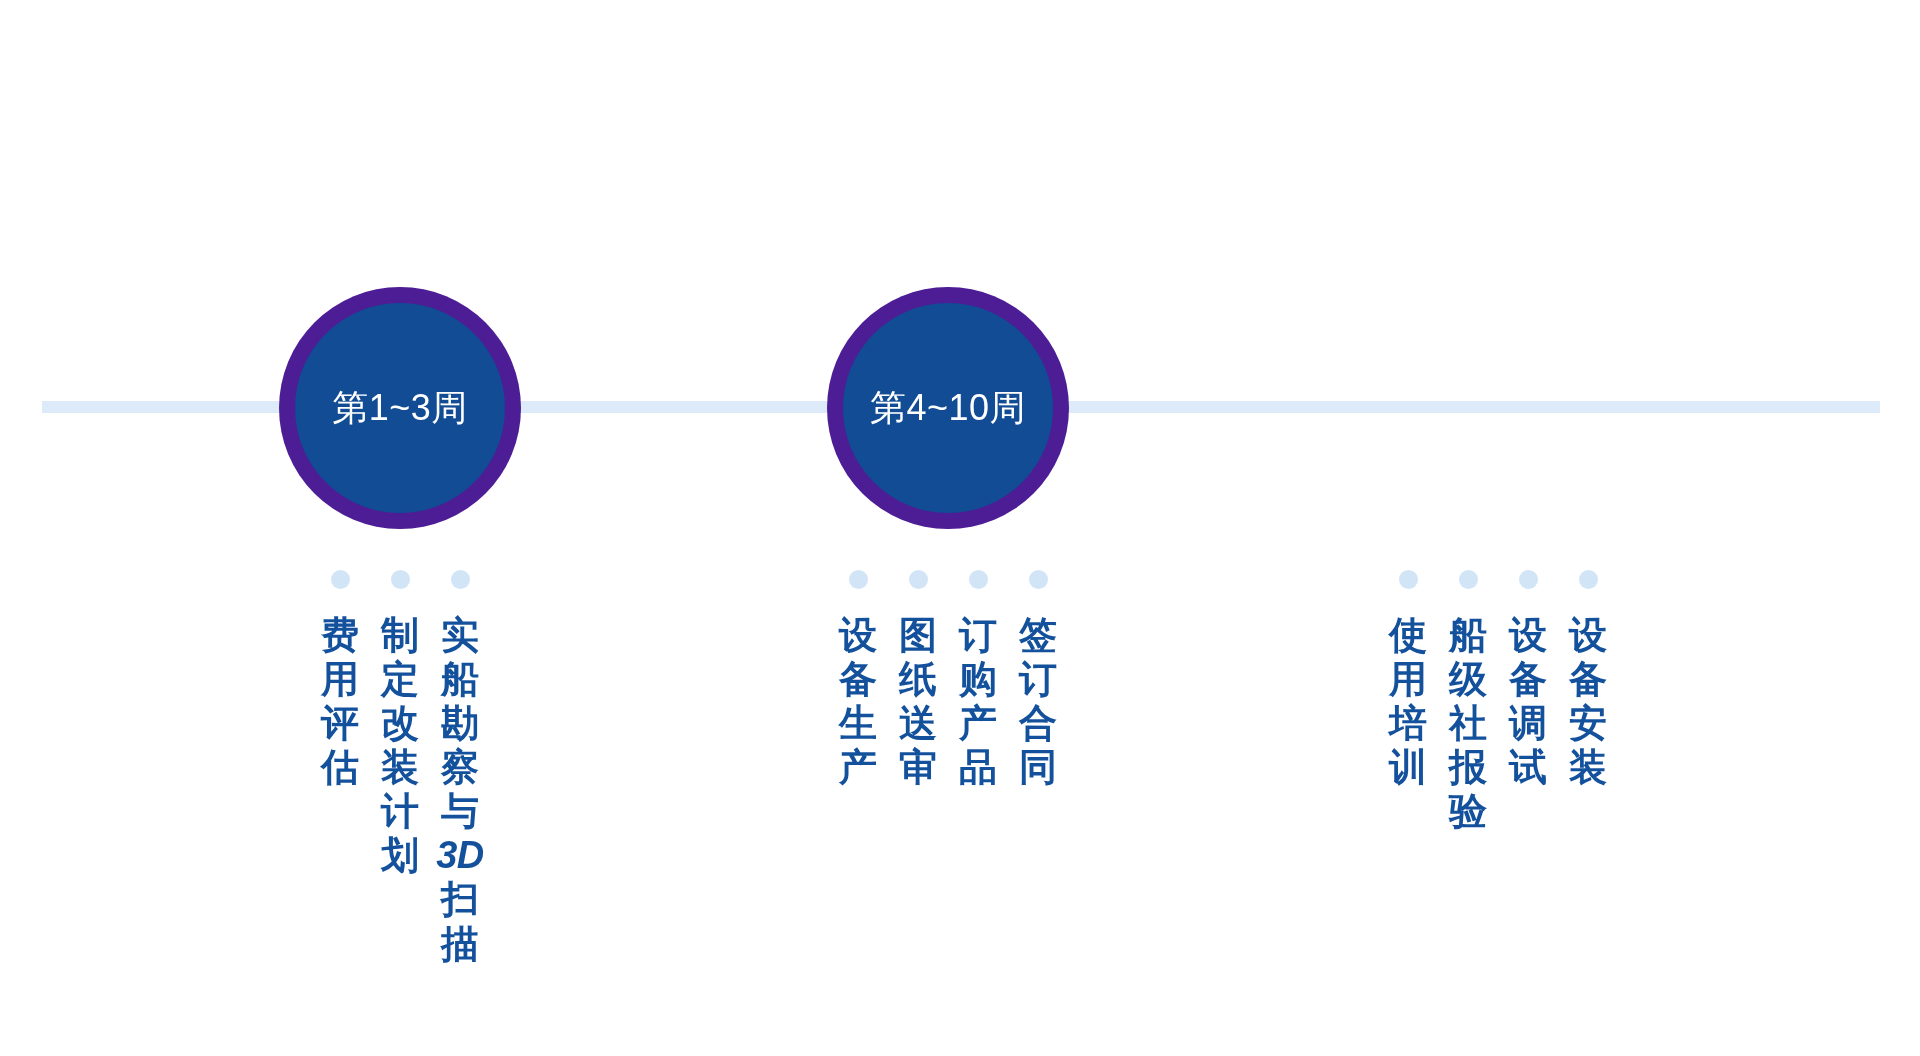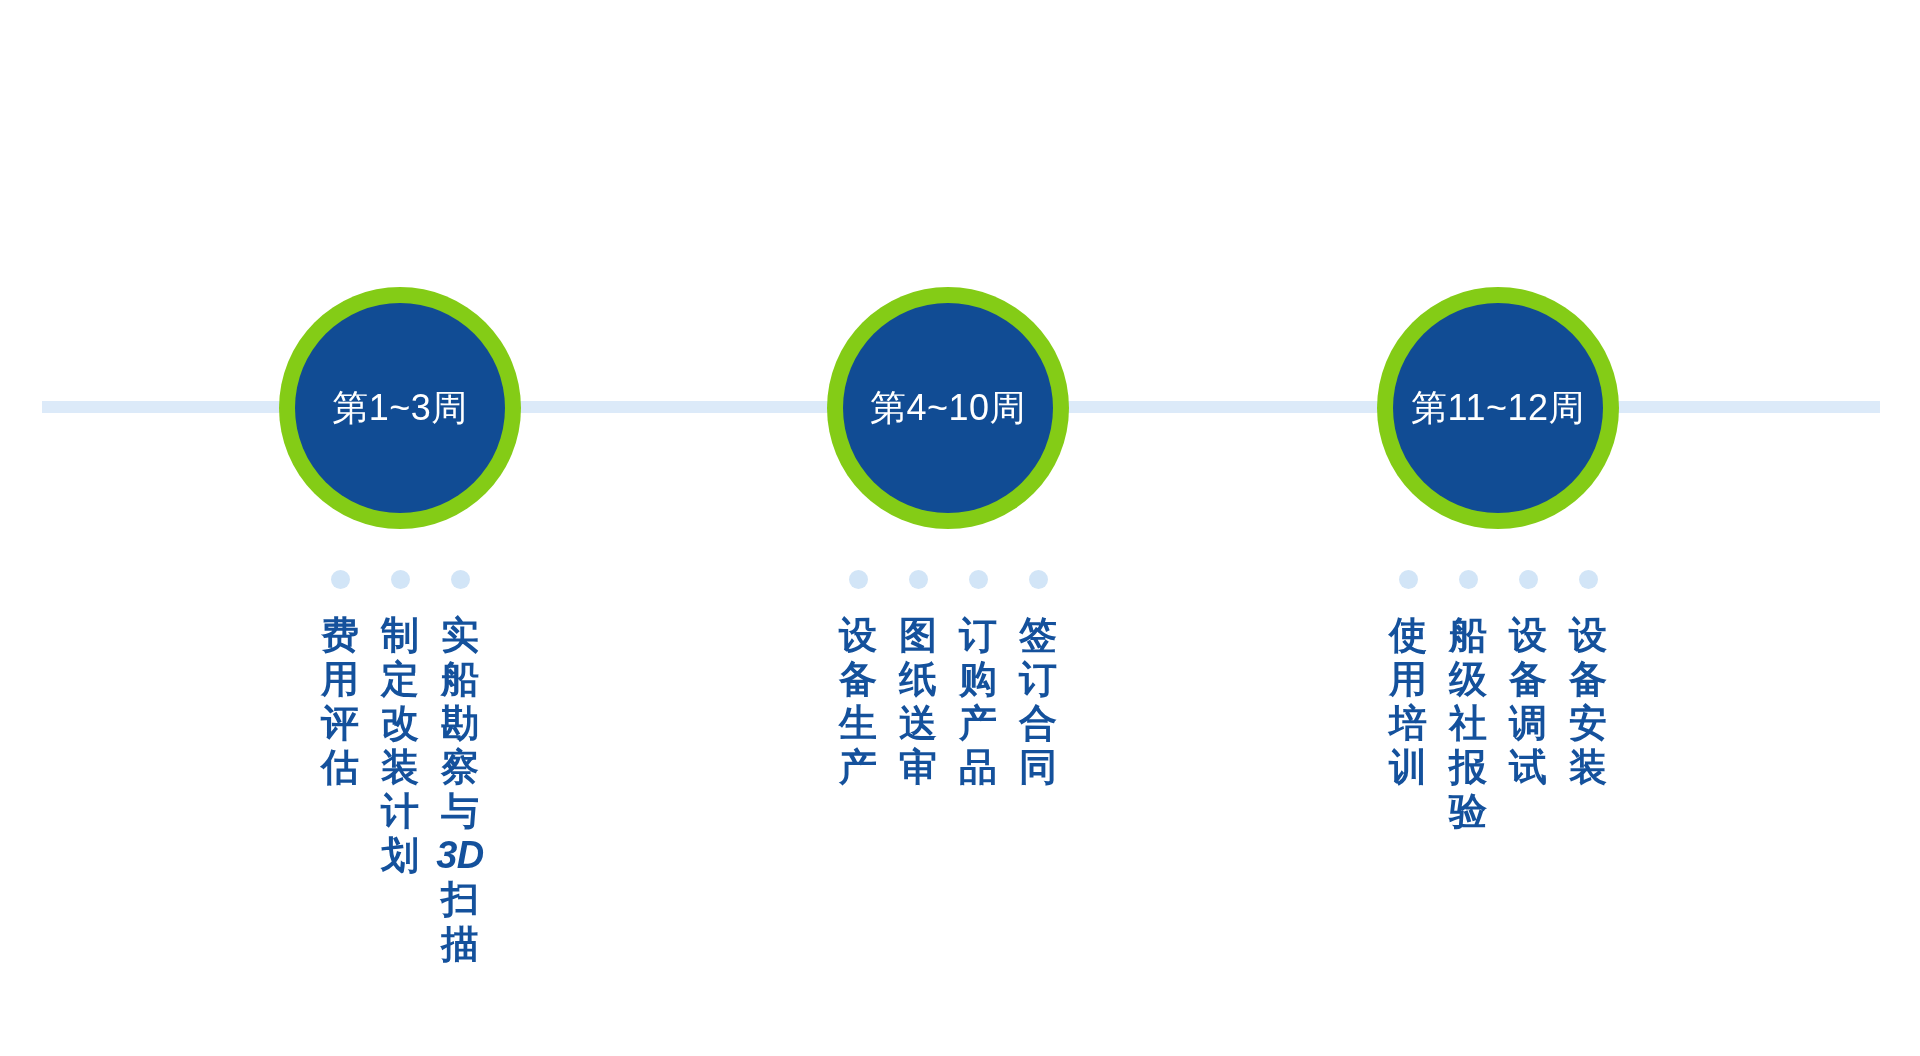--- a/index.html
+++ b/index.html
@@ -60,21 +60,21 @@
   .stage-3 { left: 1288px; }
 
   .circle-ring {
     position: absolute;
     top: 287px;
     left: 50%;
     transform: translateX(-50%);
     width: 242px;
     height: 242px;
     border-radius: 50%;
-    background: #84cc16;
+    background: #4c1d95;
     display: flex;
     align-items: center;
     justify-content: center;
   }
   .circle-core {
     width: 210px;
     height: 210px;
     border-radius: 50%;
     background: #114C94;
     display: flex;
@@ -230,25 +230,20 @@
             <span class="ch">设</span>
             <span class="ch">备</span>
             <span class="ch">生</span>
             <span class="ch">产</span>
           </div>
         </div>
       </div>
   </div>
 
   <div class="stage stage-3">
-    <div class="circle-ring">
-      <div class="circle-core">
-        <span class="circle-label">第11~12周</span>
-      </div>
-    </div>
     <div class="cols">
         <div class="col">
           <div class="col-dot"></div>
           <div class="col-text" title="设备安装">
             <span class="ch">设</span>
             <span class="ch">备</span>
             <span class="ch">安</span>
             <span class="ch">装</span>
           </div>
         </div>

